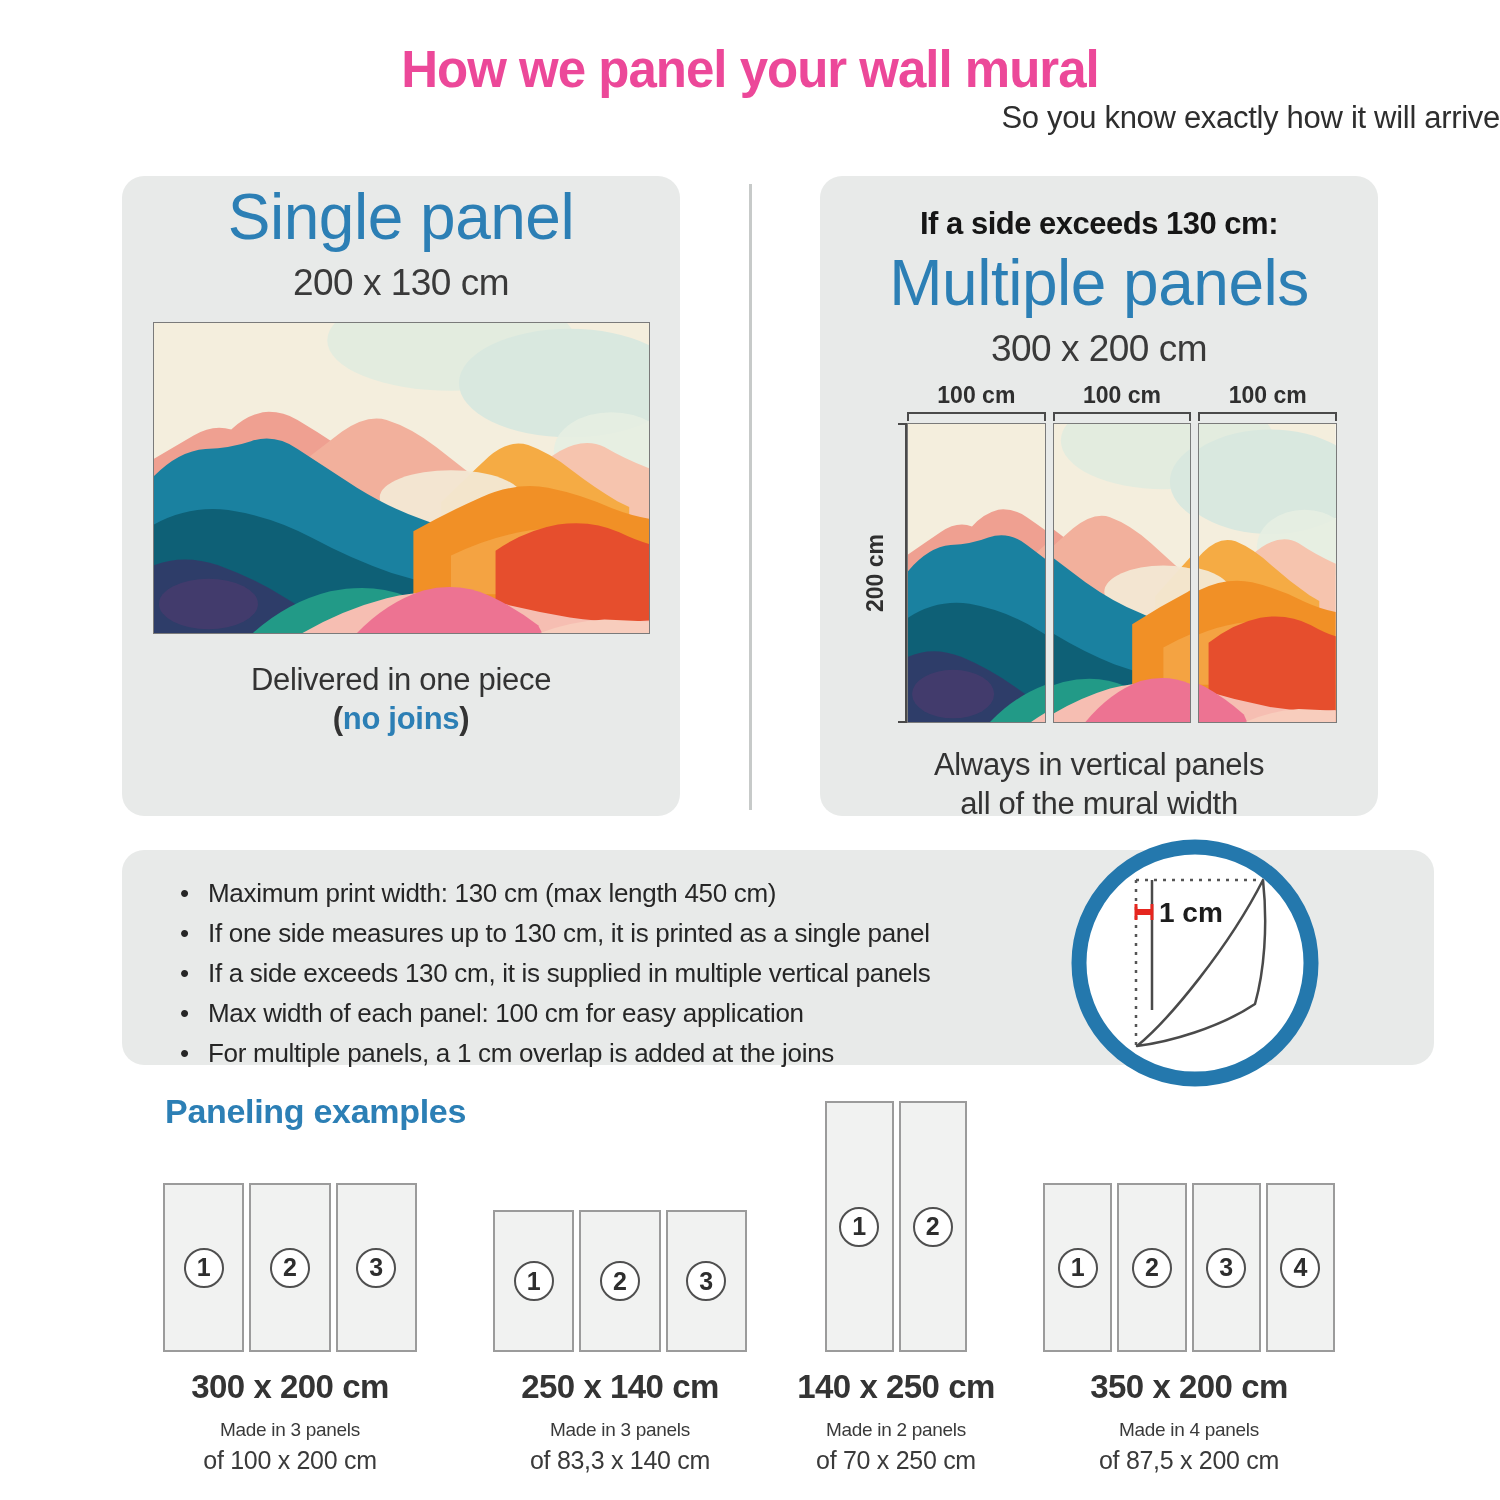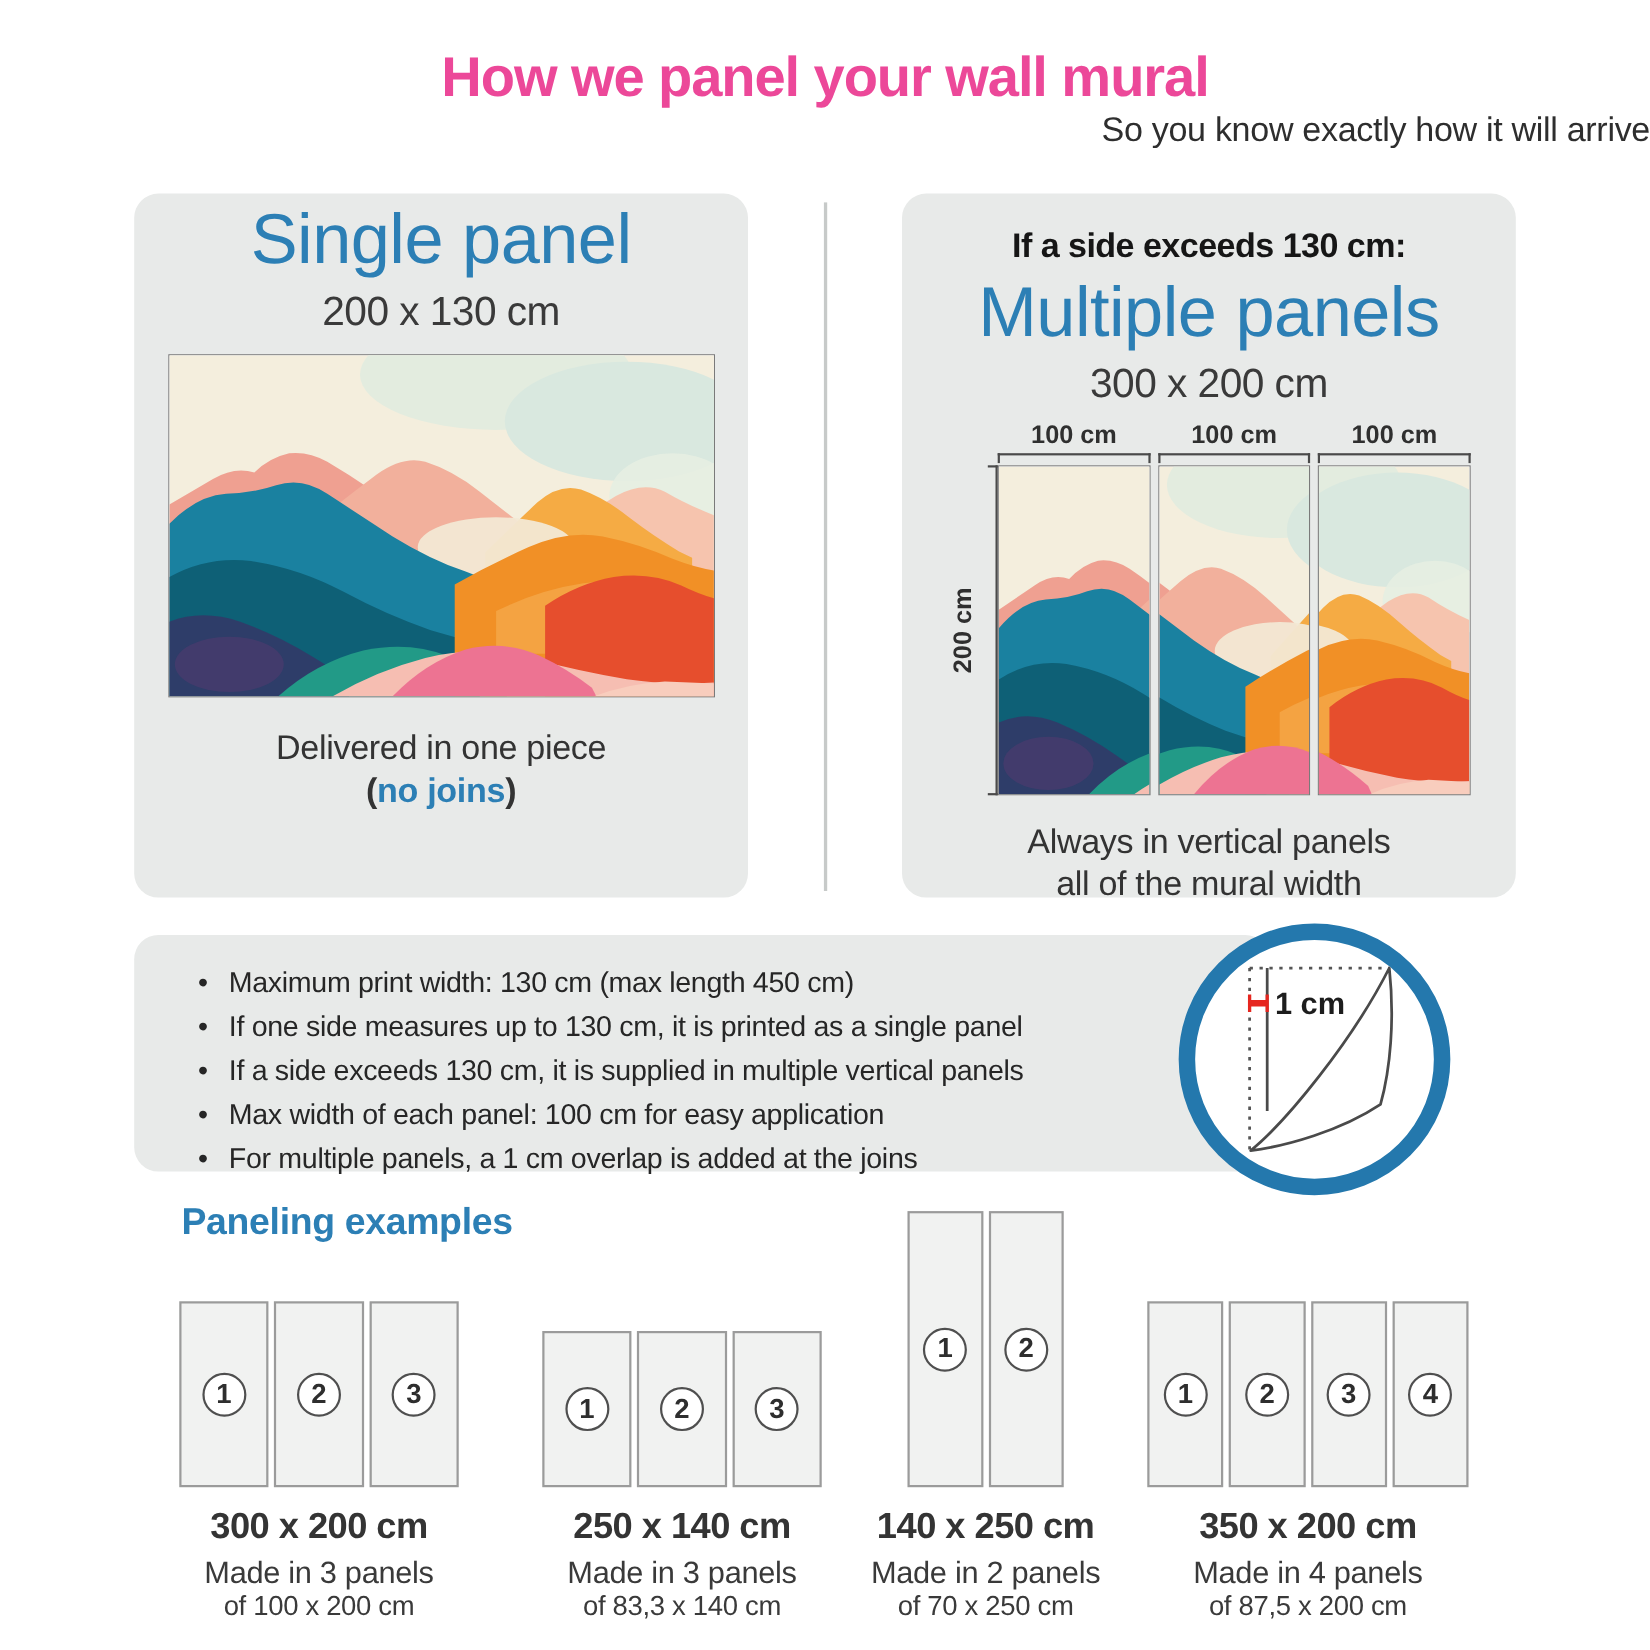--- a/index.html
+++ b/index.html
@@ -51,21 +51,21 @@
   .h-labels{display:flex;gap:7px;margin-bottom:3px;}
   .h-labels span{flex:1;font-size:23px;font-weight:700;color:#2f2f2f;text-align:center;}
   .h-brackets{display:flex;gap:7px;margin-bottom:2px;}
   .h-brackets i{flex:1;height:9px;display:block;
     border-top:2px solid var(--line);border-left:2px solid var(--line);border-right:2px solid var(--line);}
   .panels-row{display:flex;gap:7px;height:300px;}
   .panels-row .slice{flex:1;border:1px solid #7a7a7a;background:#fff;overflow:hidden;}
   .panels-row .slice svg{display:block;width:100%;height:100%;}
 
   
-  .infobox{position:absolute;top:850px;left:122px;width:1032px;height:215px;
+  .infobox{position:absolute;top:850px;left:122px;width:1312px;height:215px;
     background:var(--card-bg);border-radius:22px;}
   .infobox ul{list-style:none;padding:23px 300px 0 56px;}
   .infobox li{position:relative;padding-left:30px;font-size:26px;letter-spacing:-.3px;
     color:#262626;line-height:40px;white-space:nowrap;}
   .infobox li::before{content:"\2022";position:absolute;left:2px;top:0;font-size:26px;color:#262626;}
 
   .overlap-circle{position:absolute;top:832px;left:1064px;width:262px;height:262px;}
 
   
   .examples-heading{position:absolute;top:1092px;left:165px;font-size:34px;font-weight:700;
@@ -74,21 +74,21 @@
   .example-col{position:absolute;width:340px;transform:translateX(-50%);
     display:flex;flex-direction:column;align-items:center;}
   .diagram-wrap{height:252px;display:flex;align-items:flex-end;justify-content:center;}
   .diagram{display:flex;gap:5px;}
   .ex-panel{background:var(--panel-fill);border:2px solid var(--panel-border);
     display:flex;align-items:center;justify-content:center;}
   .num-badge{width:40px;height:40px;border:2px solid #4f4f4f;border-radius:50%;background:#fff;
     display:flex;align-items:center;justify-content:center;
     font-size:25px;font-weight:700;color:#2e2e2e;}
   .ex-size{margin-top:16px;font-size:33px;font-weight:700;letter-spacing:-.5px;color:#343434;text-align:center;}
-  .ex-made{margin-top:8px;font-size:28px;letter-spacing:-.3px;color:#3a3a3a;line-height:31px;}
+  .ex-made{margin-top:8px;font-size:19px;letter-spacing:-.3px;color:#3a3a3a;line-height:31px;}
   .ex-of{font-size:25px;letter-spacing:-.3px;color:#3a3a3a;line-height:31px;text-align:center;}
 </style>
 </head>
 <body>
 
 <svg width="0" height="0" style="position:absolute" aria-hidden="true">
   <defs>
     <g id="muralArt">
       <rect width="500" height="320" fill="#f4eedd"></rect>
       <ellipse cx="300" cy="18" rx="125" ry="52" fill="#e3ecdf"></ellipse>

